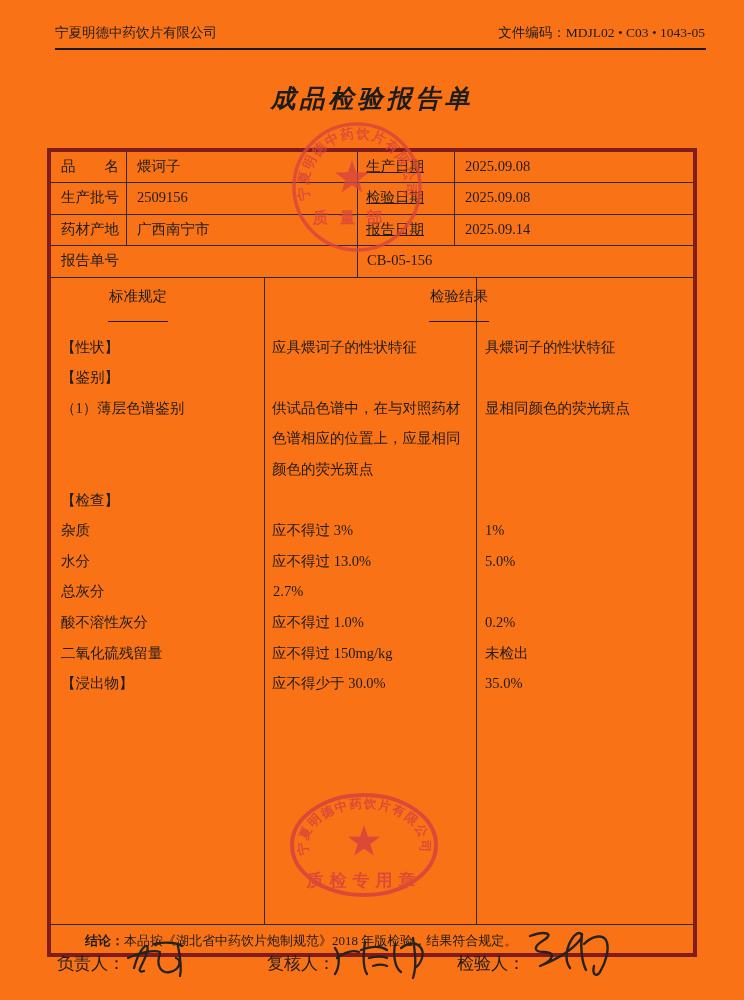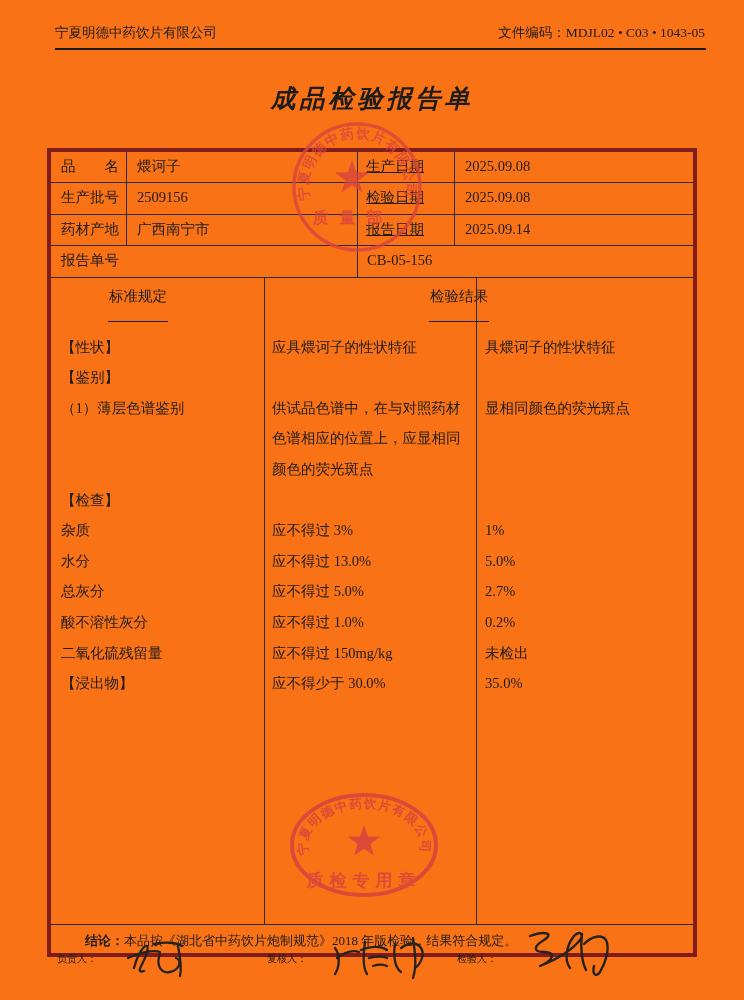--- a/index.html
+++ b/index.html
@@ -46,21 +46,21 @@
          box-sizing:border-box;font-size:13px;padding-left:34px;}
   .concl .clabel{font-weight:bold;}
 
   
   .stamp{position:absolute;pointer-events:none;}
   .stamp-top{left:289px;top:119px;width:136px;height:136px;opacity:.8;}
   .stamp-bottom{left:236px;top:512px;width:154px;height:110px;opacity:.88;}
   .stamp text{font-family:"Liberation Serif","DejaVu Serif",serif;}
 
   
-  .sig-label{position:absolute;font-size:10px;}
+  .sig-label{position:absolute;font-size:17px;}
   .sig-svg{position:absolute;}
 </style>
 </head>
 <body>
 
 <div class="sheet">
 
   <div class="phead">
     <span>宁夏明德中药饮片有限公司</span>
     <span><span>文件编码：</span><span>MDJL02 • C03 • 1043-05</span></span>
@@ -133,21 +133,20 @@
           <div class="bc2">应不得过 3%</div>
           <div class="bc3">1%</div>
         </div>
         <div class="brow">
           <div class="bc1">水分</div>
           <div class="bc2">应不得过 13.0%</div>
           <div class="bc3">5.0%</div>
         </div>
         <div class="brow">
           <div class="bc1">总灰分</div>
-          <div class="bc2">应不得过 5.0%</div>
           <div class="bc3">2.7%</div>
         </div>
         <div class="brow">
           <div class="bc1">酸不溶性灰分</div>
           <div class="bc2">应不得过 1.0%</div>
           <div class="bc3">0.2%</div>
         </div>
         <div class="brow">
           <div class="bc1">二氧化硫残留量</div>
           <div class="bc2">应不得过 150mg/kg</div>

